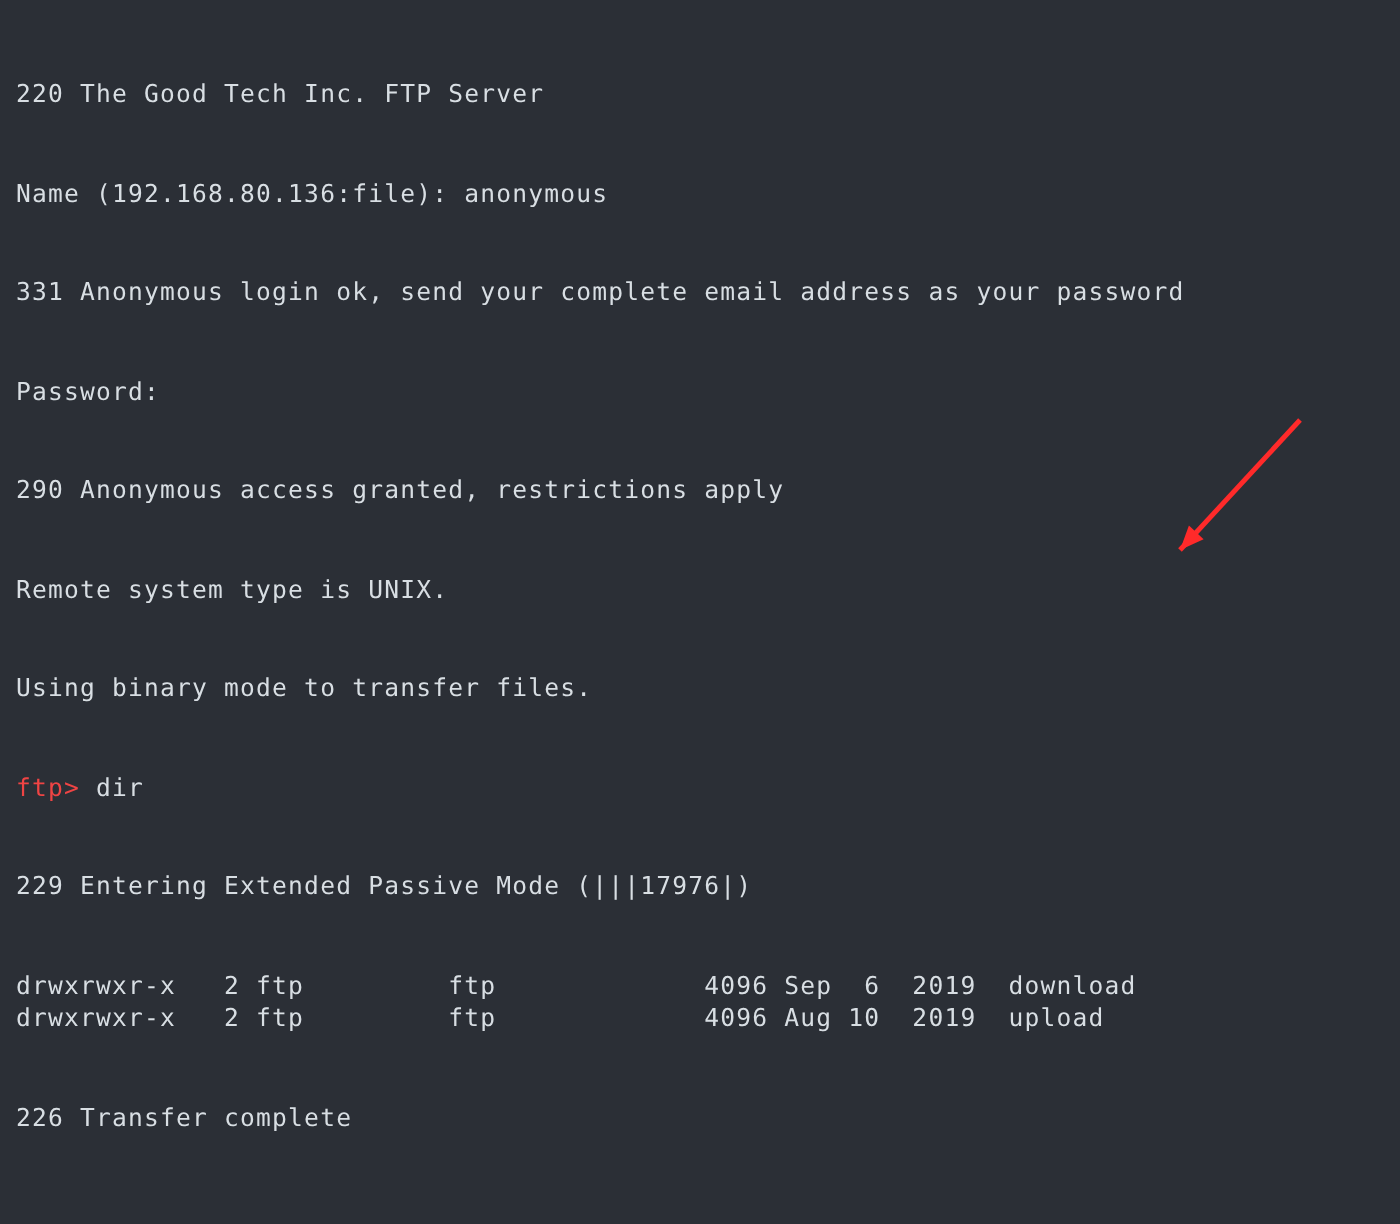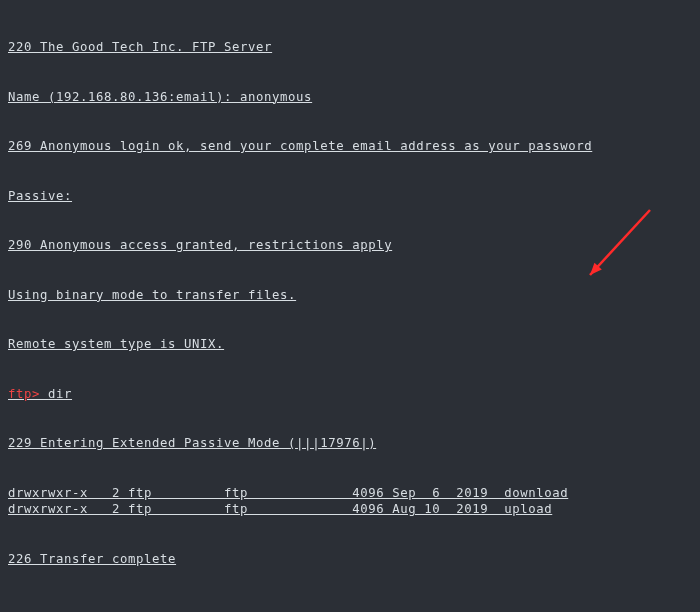--- a/index.html
+++ b/index.html
@@ -13,40 +13,40 @@
     font-size: 12.3px;
     line-height: 16.5px;
     overflow: hidden;
     letter-spacing: 0.6px;
   }
   .terminal {
     position: relative;
     padding: 6px 8px;
     white-space: pre;
   }
-  .line { white-space: pre; text-decoration: underline; }
+  .line { white-space: pre; }
   .prompt { color: #ef4444; }
   .arrow {
     position: absolute;
     pointer-events: none;
   }
   .arrow line { stroke: #ff2a2a; stroke-width: 2.5; }
   .arrow polygon { fill: #ff2a2a; }
 </style>
 </head>
 <body>
 
 <div class="terminal">
   <div class="line">220 The Good Tech Inc. FTP Server</div>
-  <div class="line">Name (192.168.80.136:email): anonymous</div>
-  <div class="line">269 Anonymous login ok, send your complete email address as your password</div>
-  <div class="line">Passive:</div>
+  <div class="line">Name (192.168.80.136:file): anonymous</div>
+  <div class="line">331 Anonymous login ok, send your complete email address as your password</div>
+  <div class="line">Password:</div>
   <div class="line">290 Anonymous access granted, restrictions apply</div>
+  <div class="line">Remote system type is UNIX.</div>
   <div class="line">Using binary mode to transfer files.</div>
-  <div class="line">Remote system type is UNIX.</div>
   <div class="line"><span class="prompt">ftp&gt; </span><span>dir</span></div>
   <div class="line">229 Entering Extended Passive Mode (|||17976|)</div>
   <div id="root-listing"><div class="line">drwxrwxr-x   2 ftp         ftp             4096 Sep  6  2019  download</div><div class="line">drwxrwxr-x   2 ftp         ftp             4096 Aug 10  2019  upload</div></div>
   <div class="line">226 Transfer complete</div>
   
   
   
   
   
   

